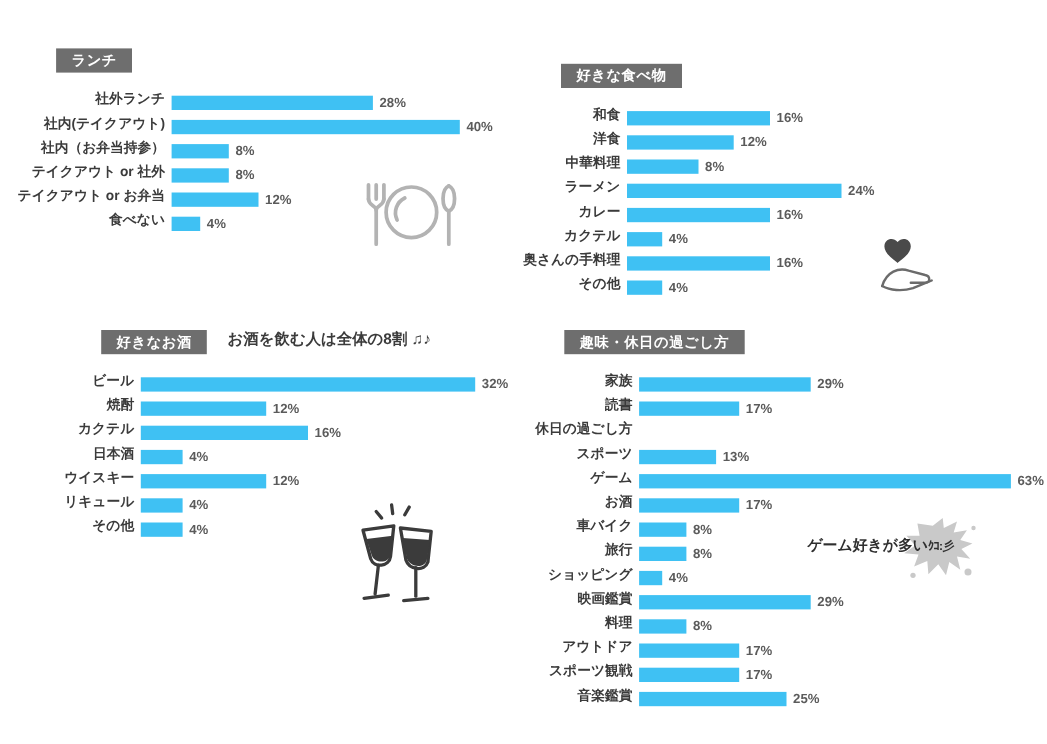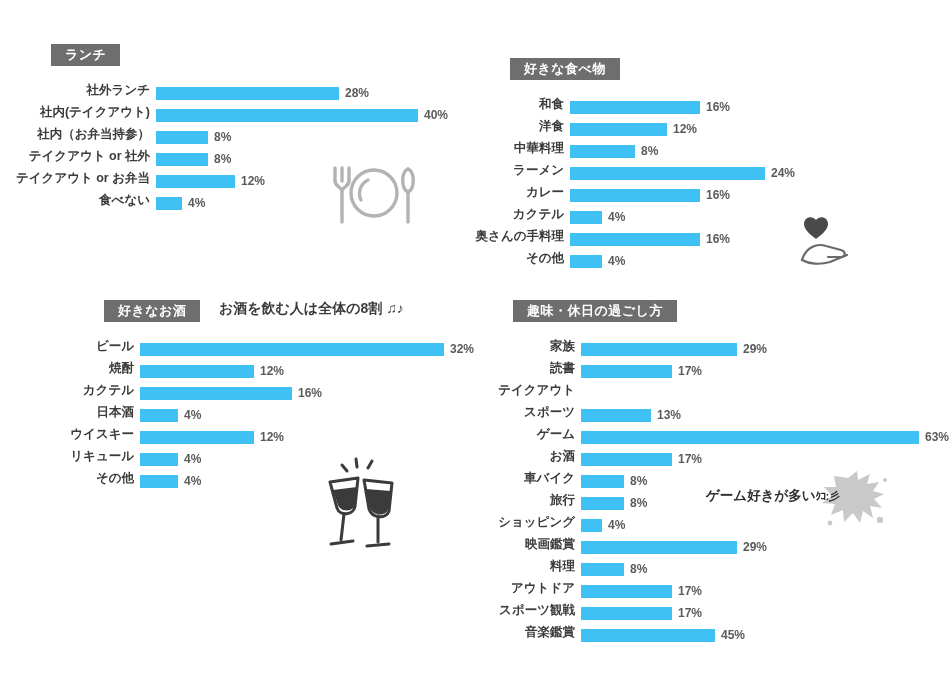--- a/index.html
+++ b/index.html
@@ -223,21 +223,21 @@
 <div class="deco" style="left:800px;top:216px;">
   <svg width="56" height="50" viewBox="0 0 56 50" fill="none">
     <path d="M16 4 C12 -1 4 1 4 8 C4 15 14 21 16 23 C18 21 28 15 28 8 C28 1 20 -1 16 4 Z" fill="#4a4a4a"></path>
     <g stroke="#6b6b6b" stroke-width="2.2" stroke-linecap="round" stroke-linejoin="round" fill="none">
       <path d="M2 44 C6 31 17 27 26 30 L41 34 C46 35 46 41 41 41 L28 41"></path>
       <path d="M2 44 C9 48 20 49 30 46 L47 39"></path>
     </g>
   </svg>
 </div>
 
-<div class="panel" id="panel-drink" style="left:12px;top:300px;width:470px;">
+<div class="panel" id="panel-drink" style="left:0px;top:300px;width:470px;">
   <div class="title-row" style="padding-left:92px;">
     <span class="badge">好きなお酒</span>
     <span class="headline">お酒を飲む人は全体の8割 ♫♪</span>
   </div>
   <div class="rows" style="margin-top:16px;">
       <div class="row">
         <div class="lbl">ビール</div>
         <div class="barwrap">
           <div class="bar" style="width: 304px; background: rgb(63, 193, 243);"></div>
           <div class="val">32%</div>
@@ -318,21 +318,21 @@
         </div>
       </div>
       <div class="row">
         <div class="lbl">読書</div>
         <div class="barwrap">
           <div class="bar" style="width: 91px; background: rgb(63, 193, 243);"></div>
           <div class="val">17%</div>
         </div>
       </div>
       <div class="row">
-        <div class="lbl">テイクアウト</div>
+        <div class="lbl">休日の過ごし方</div>
       </div>
       <div class="row">
         <div class="lbl">スポーツ</div>
         <div class="barwrap">
           <div class="bar" style="width: 70px; background: rgb(63, 193, 243);"></div>
           <div class="val">13%</div>
         </div>
       </div>
       <div class="row">
         <div class="lbl">ゲーム</div>
@@ -394,28 +394,28 @@
         <div class="lbl">スポーツ観戦</div>
         <div class="barwrap">
           <div class="bar" style="width: 91px; background: rgb(63, 193, 243);"></div>
           <div class="val">17%</div>
         </div>
       </div>
       <div class="row">
         <div class="lbl">音楽鑑賞</div>
         <div class="barwrap">
           <div class="bar" style="width: 134px; background: rgb(63, 193, 243);"></div>
-          <div class="val">45%</div>
+          <div class="val">25%</div>
         </div>
       </div>
     </div>
 </div>
 <div class="deco" style="left:818px;top:468px;">
   <svg width="70" height="62" viewBox="0 0 70 62" fill="none">
     <path d="M30 10 L39 3 L40 12 L52 6 L49 16 L61 14 L55 23 L66 26 L56 31 L64 40 L52 38 L55 50 L45 43 L42 55 L35 45 L26 54 L25 42 L13 47 L17 36 L4 35 L14 28 L6 19 L18 19 L16 8 Z" fill="#c9c9c9"></path>
     <circle cx="62" cy="52" r="3.2" fill="#c9c9c9"></circle>
     <circle cx="12" cy="55" r="2.4" fill="#c9c9c9"></circle>
     <circle cx="67" cy="12" r="2" fill="#c9c9c9"></circle>
   </svg>
 </div>
-<div class="anno" style="left:706px;top:487px;">
+<div class="anno" style="left:734px;top:487px;">
   <span>ゲーム好きが多い</span><span class="kao">ｸｺ:彡</span>
 </div>
 
 </body></html>

